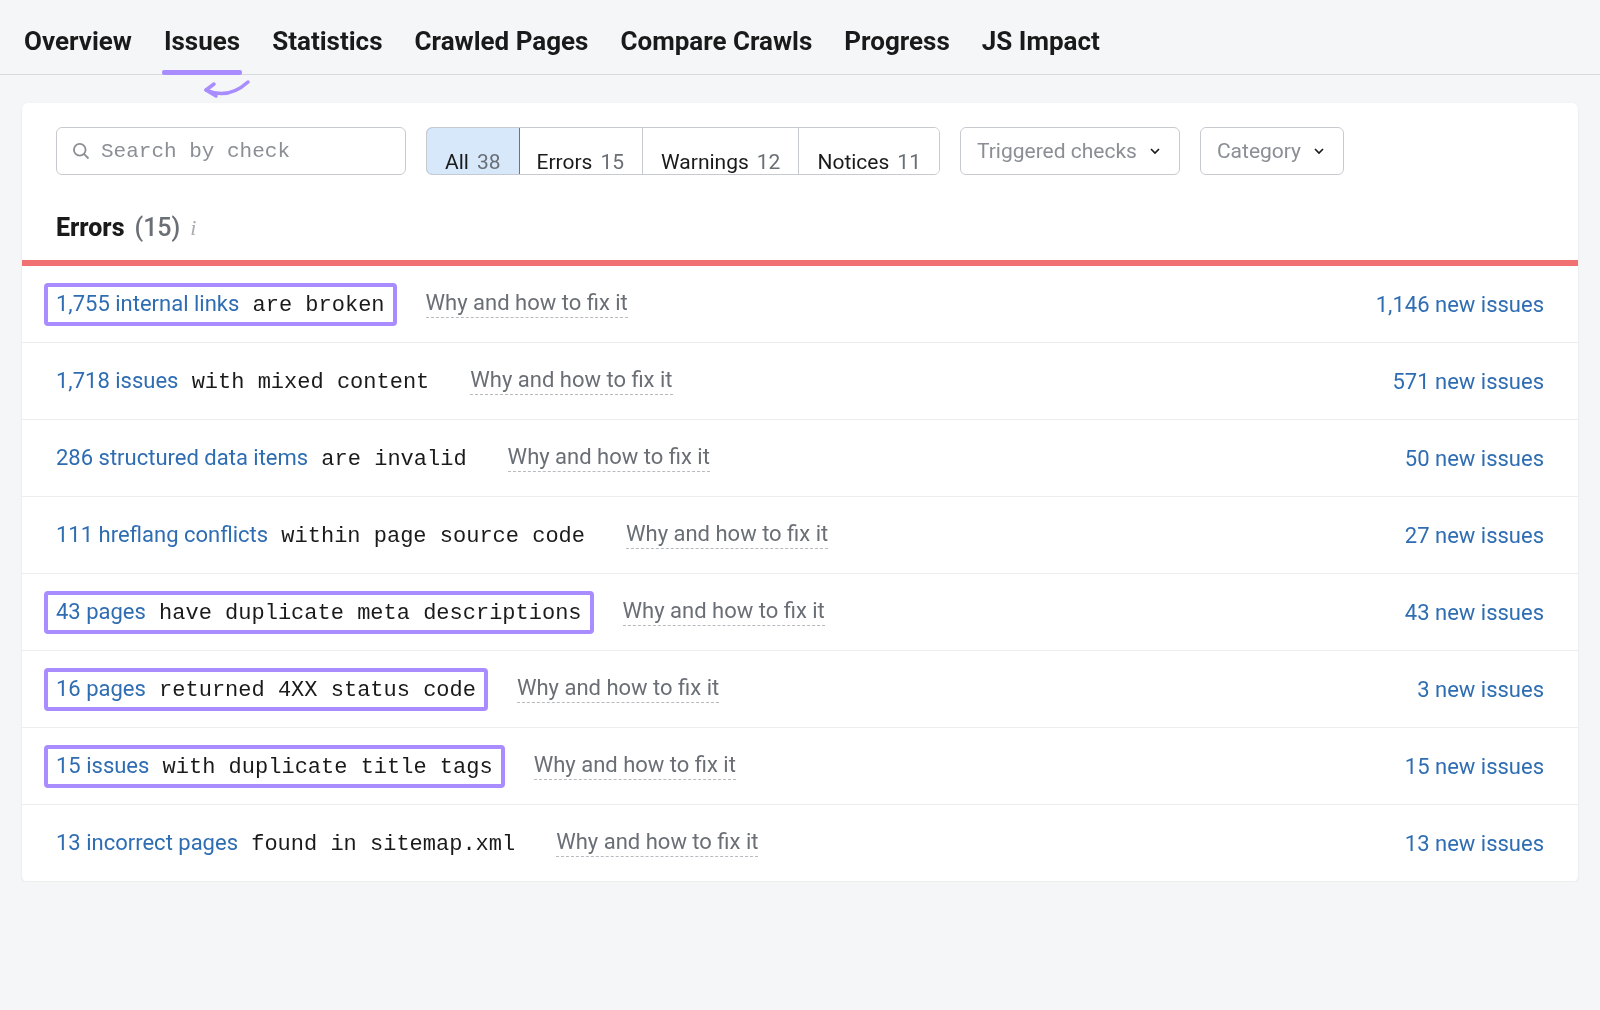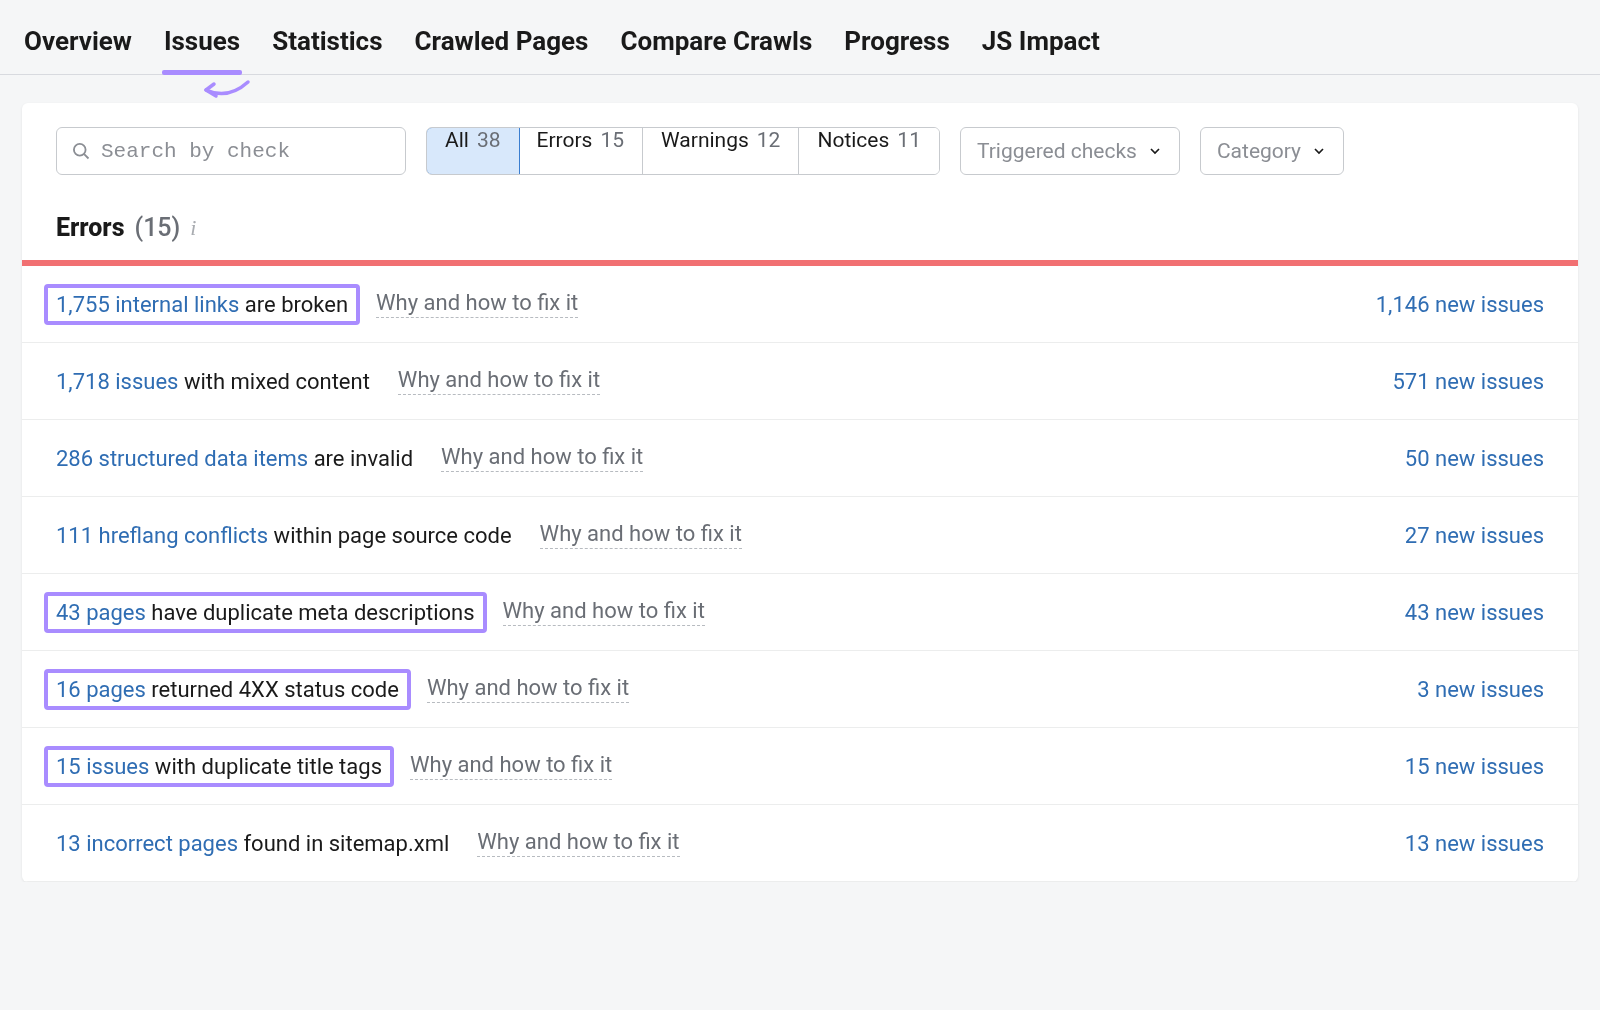--- a/index.html
+++ b/index.html
@@ -75,21 +75,21 @@
   .search-box input::placeholder { color: #8b8e94; }
   .seg-group {
     display: flex;
     border: 1px solid #c7cace;
     border-radius: 6px;
     overflow: hidden;
     height: 48px;
   }
   .seg {
     display: flex;
-    align-items: flex-start;
+    align-items: flex-end;
     padding: 0 18px;
     font-size: 21px;
     cursor: pointer;
     gap: 8px;
     border-right: 1px solid #c7cace;
     background: #fff;
     color: #1a1a1a;
   }
   .seg:last-child { border-right: none; }
   .seg.active {
@@ -141,27 +141,28 @@
     gap: 20px;
   }
   .row-left {
     display: flex;
     align-items: center;
     gap: 28px;
     flex-wrap: wrap;
   }
   .issue-text { white-space: nowrap; }
   .issue-text .link { color: #2f6db3; cursor: pointer; }
-  .issue-text .rest { color: #1a1a1a; }
+  .issue-text .rest { color: #1a1a1a; font-family: Liberation Mono, monospace; }
   .hint {
     color: #6a6e75;
     border-bottom: 1px dashed #b7bbc0;
     padding-bottom: 2px;
     cursor: pointer;
     white-space: nowrap;
+    margin-left: 13px;
   }
   .new-issues { color: #2f6db3; cursor: pointer; white-space: nowrap; }
   .hl {
     border: 4px solid #a98cff;
     border-radius: 4px;
     padding: 4px 8px;
     margin: -8px -12px;
     display: inline-block;
   }
   .chev {

